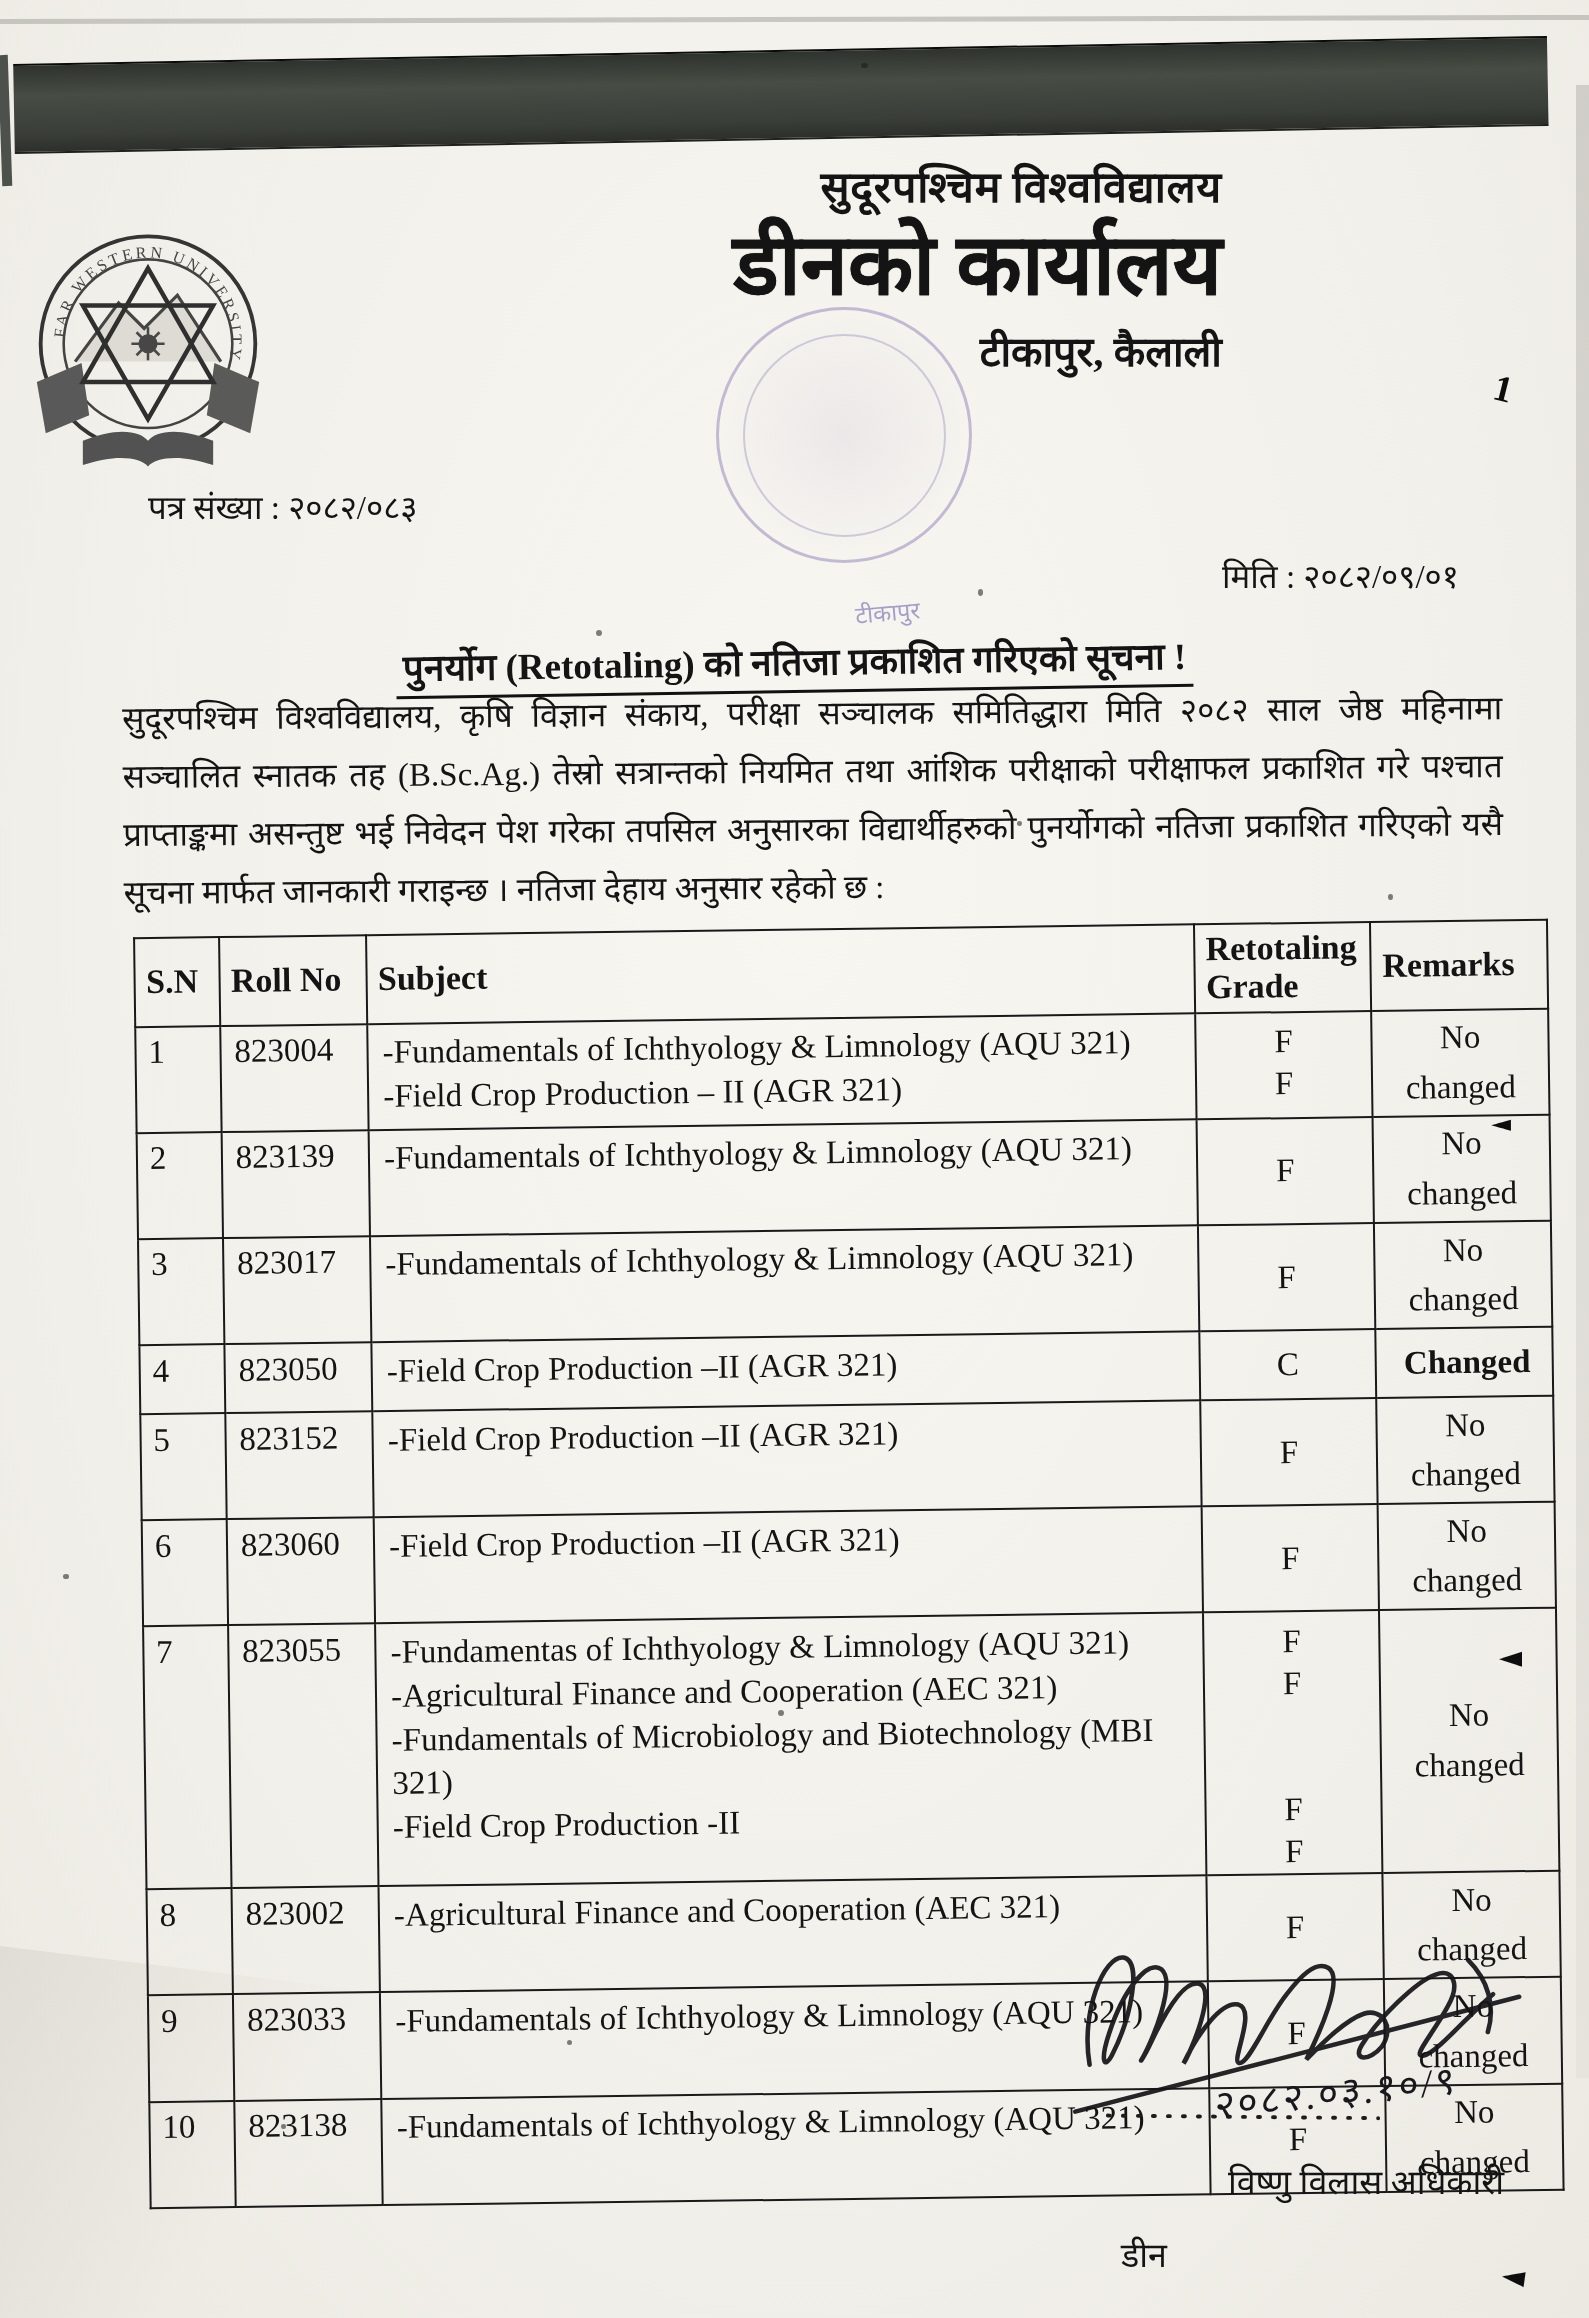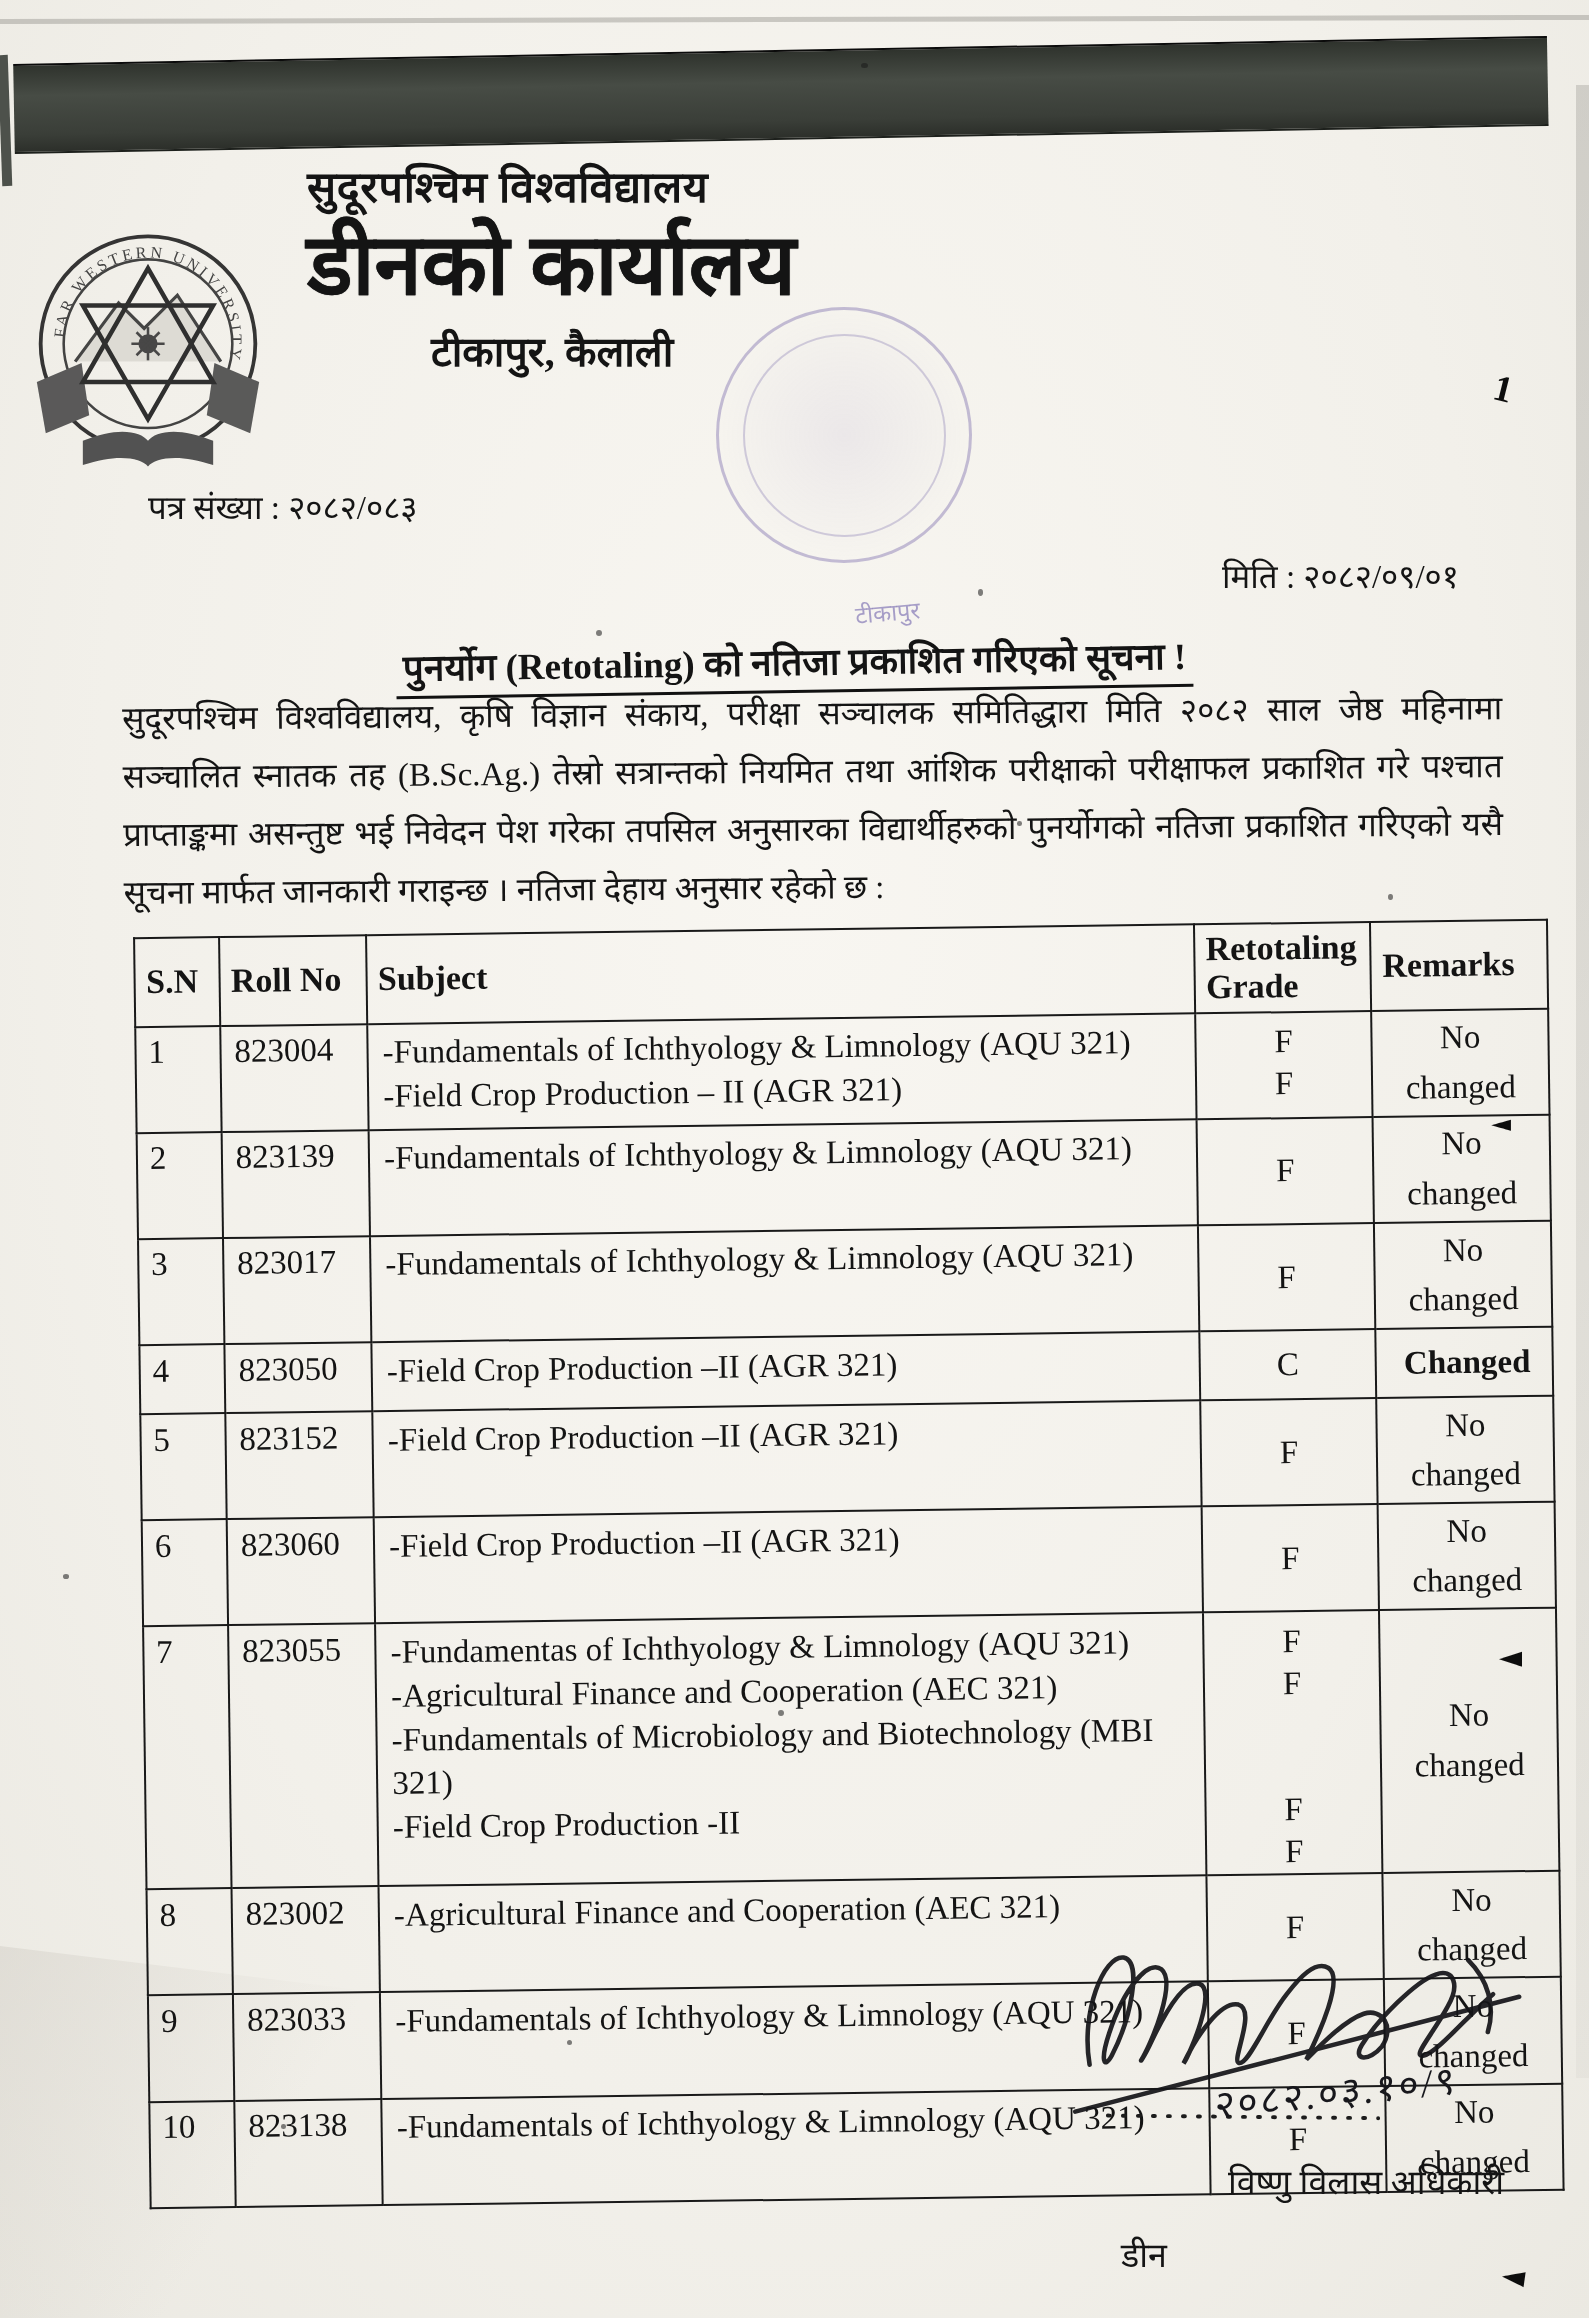--- a/index.html
+++ b/index.html
@@ -23,21 +23,21 @@
   .right-strip{position:absolute;right:0;top:85px;width:13px;height:1993px;
     background:linear-gradient(180deg,rgba(150,148,142,.35),rgba(150,148,142,.08));}
   .fold{position:absolute;left:-105px;bottom:-59px;width:627px;height:405px;
     background:linear-gradient(115deg,rgba(208,204,196,.55),rgba(255,255,255,0) 55%);transform:rotate(7deg);}
   .speck{position:absolute;border-radius:50%;background:rgba(25,25,25,.55);}
   .mark{position:absolute;color:#0d0d0d;z-index:8;font-family:"DejaVu Sans",sans-serif;line-height:1;}
   .mark-one{font-family:"Liberation Serif",serif;font-weight:700;font-size:37px;transform:rotate(14deg);}
 
   
   .logo{position:absolute;left:33px;top:190px;width:230px;height:333px;opacity:.95;}
-  .head-block{position:absolute;left:307px;top:156px;width:915px;text-align:left;z-index:2;}
+  .head-block{position:absolute;left:307px;top:156px;width:915px;text-align:right;z-index:2;}
   .hdr-univ{font-size:43px;font-weight:700;letter-spacing:0.7px;}
   .hdr-fac{font-size:85px;font-weight:700;line-height:1.28;text-shadow:0 0 0.7px #111;}
   .hdr-off{font-size:85px;font-weight:700;line-height:1.18;text-shadow:0 0 0.7px #111;}
   .hdr-loc{font-size:41px;font-weight:700;margin-top:6.5px;margin-left:124px;}
   .stamp{position:absolute;left:716px;top:307px;width:250px;height:250px;border-radius:50%;
     border:3.9px solid rgba(112,96,176,.38);z-index:4;mix-blend-mode:multiply;
     background:radial-gradient(circle,rgba(150,135,200,.10),rgba(150,135,200,0) 70%);}
   .stamp::before{content:"";position:absolute;inset:23.5px;border-radius:50%;border:2px solid rgba(112,96,176,.28);}
   .stamp-text{position:absolute;left:855px;top:596px;font-size:23.5px;color:rgba(100,85,165,.55);
     transform:rotate(-5deg);z-index:4;}

